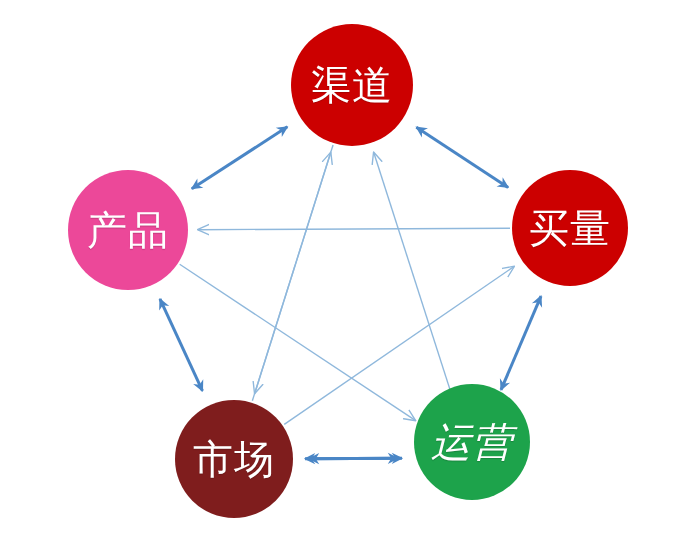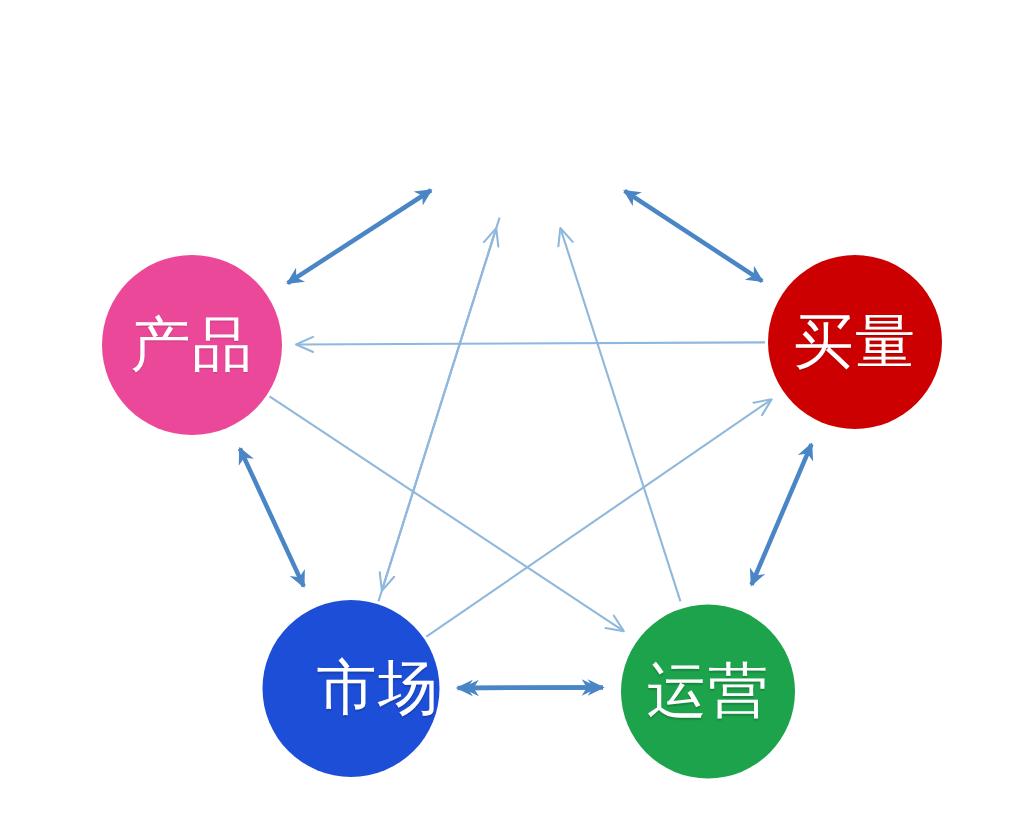--- a/index.html
+++ b/index.html
@@ -72,26 +72,29 @@
     <g id="outer-ring">
         <line x1="191.79968933737462" y1="188.7010939557173" x2="287.360841066081" y2="126.84231270276008" stroke="#4A86C6" stroke-width="3" stroke-linecap="butt" marker-end="url(#thickHead)" marker-start="url(#thickTail)"></line>
         <line x1="416.3841549314335" y1="127.23364291373848" x2="508.12431863732365" y2="187.4118236932903" stroke="#4A86C6" stroke-width="3" stroke-linecap="butt" marker-end="url(#thickHead)" marker-start="url(#thickTail)"></line>
         <line x1="540.992928211446" y1="296.0778215445653" x2="501.0070717885539" y2="389.9221784554347" stroke="#4A86C6" stroke-width="3" stroke-linecap="butt" marker-end="url(#thickHead)" marker-start="url(#thickTail)"></line>
         <line x1="398.00065319380883" y1="458.3109216252361" x2="308.99933797924785" y2="458.68487673117966" stroke="#4A86C6" stroke-width="3" stroke-linecap="butt" marker-end="url(#thickHead)" marker-start="url(#thickTail)"></line>
         <line x1="202.49526496140265" y1="390.93788373736993" x2="159.9247981724453" y2="298.96961114613185" stroke="#4A86C6" stroke-width="3" stroke-linecap="butt" marker-end="url(#thickHead)" marker-start="url(#thickTail)"></line>
         <line x1="304.9993732870213" y1="458.7016833055167" x2="402.00061788603534" y2="458.294115050899" stroke="#4A86C6" stroke-width="3" stroke-linecap="butt" marker-end="url(#thickHead)" marker-start="url(#thickTail)"></line>
       </g>
   </svg>
 
+  <div class="node" style="left: 291px; top: 24px; width: 122px; height: 122px; background: rgb(204, 0, 0);">
+    <span class="node-label" style="color: rgb(255, 255, 255);">渠道</span>
+  </div>
   <div class="node" style="left: 68px; top: 170px; width: 120px; height: 120px; background: #ec4899;">
     <span class="node-label" style="color: rgb(255, 255, 255);">产品</span>
   </div>
   <div class="node" style="left: 512px; top: 170px; width: 116px; height: 116px; background: rgb(204, 0, 0);">
     <span class="node-label" style="color: rgb(255, 255, 255);">买量</span>
   </div>
-  <div class="node" style="left: 175px; top: 400px; width: 118px; height: 118px; background: #1d4ed8; justify-content: flex-end;">
+  <div class="node" style="left: 175px; top: 400px; width: 118px; height: 118px; background: #7f1d1d;">
     <span class="node-label" style="color: rgb(255, 255, 255);">市场</span>
   </div>
-  <div class="node" style="left: 414px; top: 403px; width: 116px; height: 116px; background: rgb(29, 163, 75);">
+  <div class="node" style="left: 414px; top: 384px; width: 116px; height: 116px; background: rgb(29, 163, 75); font-style: italic;">
     <span class="node-label" style="color: rgb(255, 255, 255);">运营</span>
   </div>
 
 </div>
 
 </body></html>

